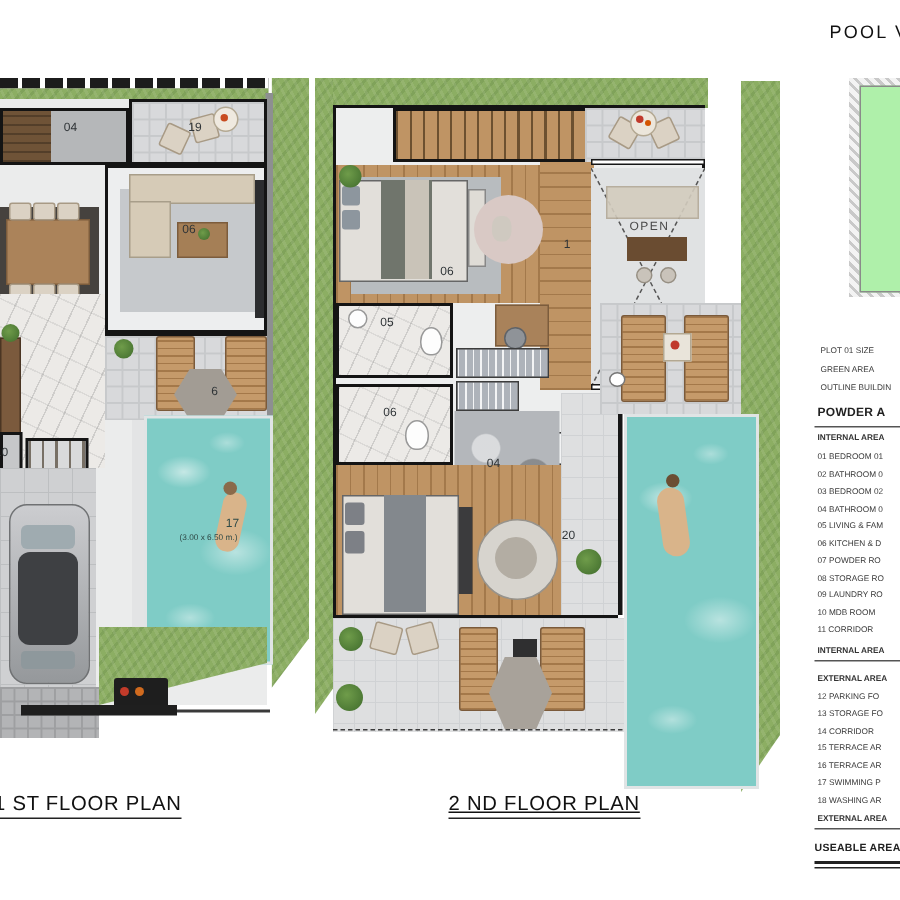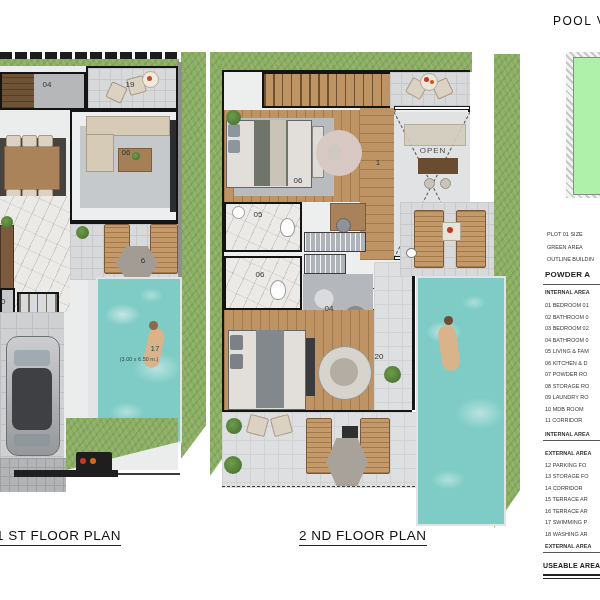--- a/index.html
+++ b/index.html
@@ -229,21 +229,21 @@
   <div class="abs tile" style="left:192px;top:154px;width:94px;height:74px;"></div>
   <div class="abs lounger" style="left:206px;top:162px;width:28px;height:56px;"></div>
   <div class="abs lounger" style="left:248px;top:162px;width:28px;height:56px;"></div>
   <div class="abs" style="left:234px;top:174px;width:17px;height:17px;background:#e9e4da;border:1px solid #b3a892;"></div>
   <div class="abs" style="left:239px;top:179px;width:6px;height:6px;border-radius:50%;background:#c0392b;"></div>
   <div class="abs" style="left:198px;top:200px;width:9px;height:8px;border-radius:50%;background:#fff;border:1px solid #777;"></div>
   <div class="abs pool" style="left:208px;top:228px;width:86px;height:246px;"></div>
   <div class="abs" style="left:232px;top:277px;width:18px;height:46px;background:#d9b48a;border-radius:9px;transform:rotate(-8deg);"></div>
   <div class="abs" style="left:236px;top:268px;width:9px;height:9px;border-radius:50%;background:#6b4e33;"></div>
 </div>
-<div class="caption" style="left:299px;top:528px;">2 ND FLOOR PLAN</div>
+<div class="caption" style="left:299px;top:528px;text-decoration:underline;">2 ND FLOOR PLAN</div>
 
 <div class="abs" style="left:553px;top:14px;font-size:12px;letter-spacing:1.5px;color:#111;white-space:nowrap;">POOL V</div>
 <div class="abs" style="left:566px;top:52px;width:40px;height:146px;background:repeating-linear-gradient(45deg,#c9c9c9 0 2px,#f3f3f3 2px 5px);"></div>
 <div class="abs" style="left:573px;top:57px;width:33px;height:136px;background:#aff0aa;border:1px solid #8a8a8a;"></div>
 
 <div class="abs" style="left:543px;top:228px;width:57px;height:360px;">
   <div class="leg-row" style="left:4px;top:3px;">PLOT 01 SIZE</div>
   <div class="leg-row" style="left:4px;top:16px;">GREEN AREA</div>
   <div class="leg-row" style="left:4px;top:28px;">OUTLINE BUILDIN</div>
 

